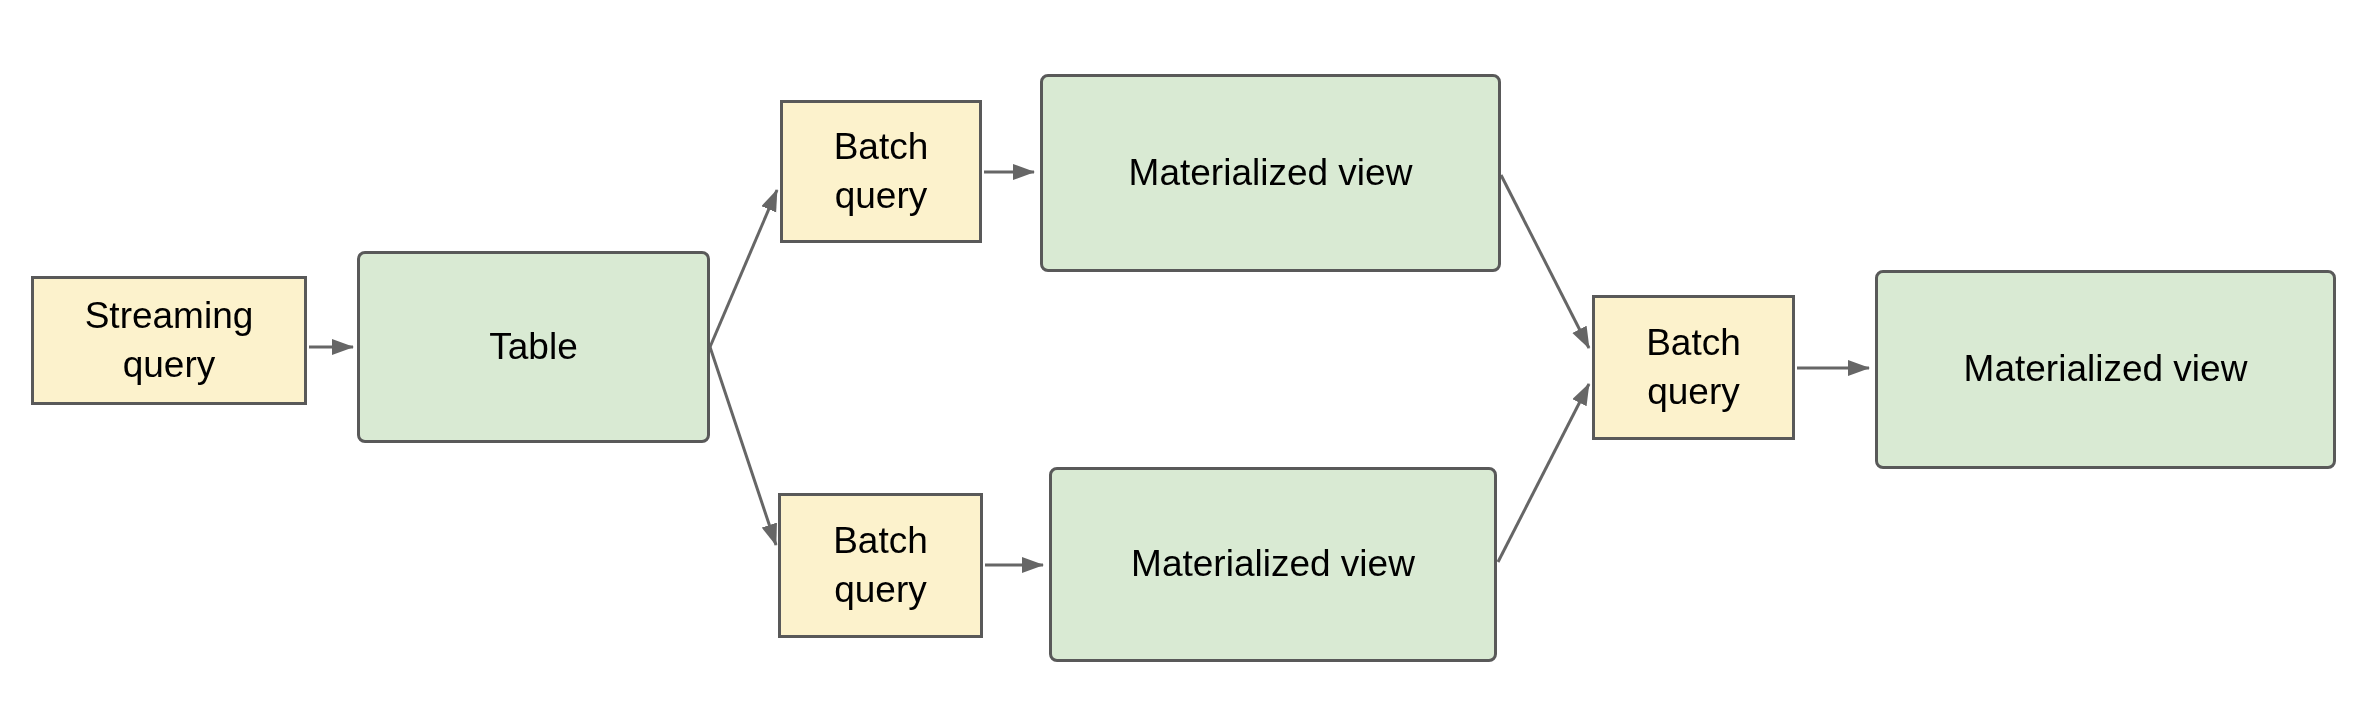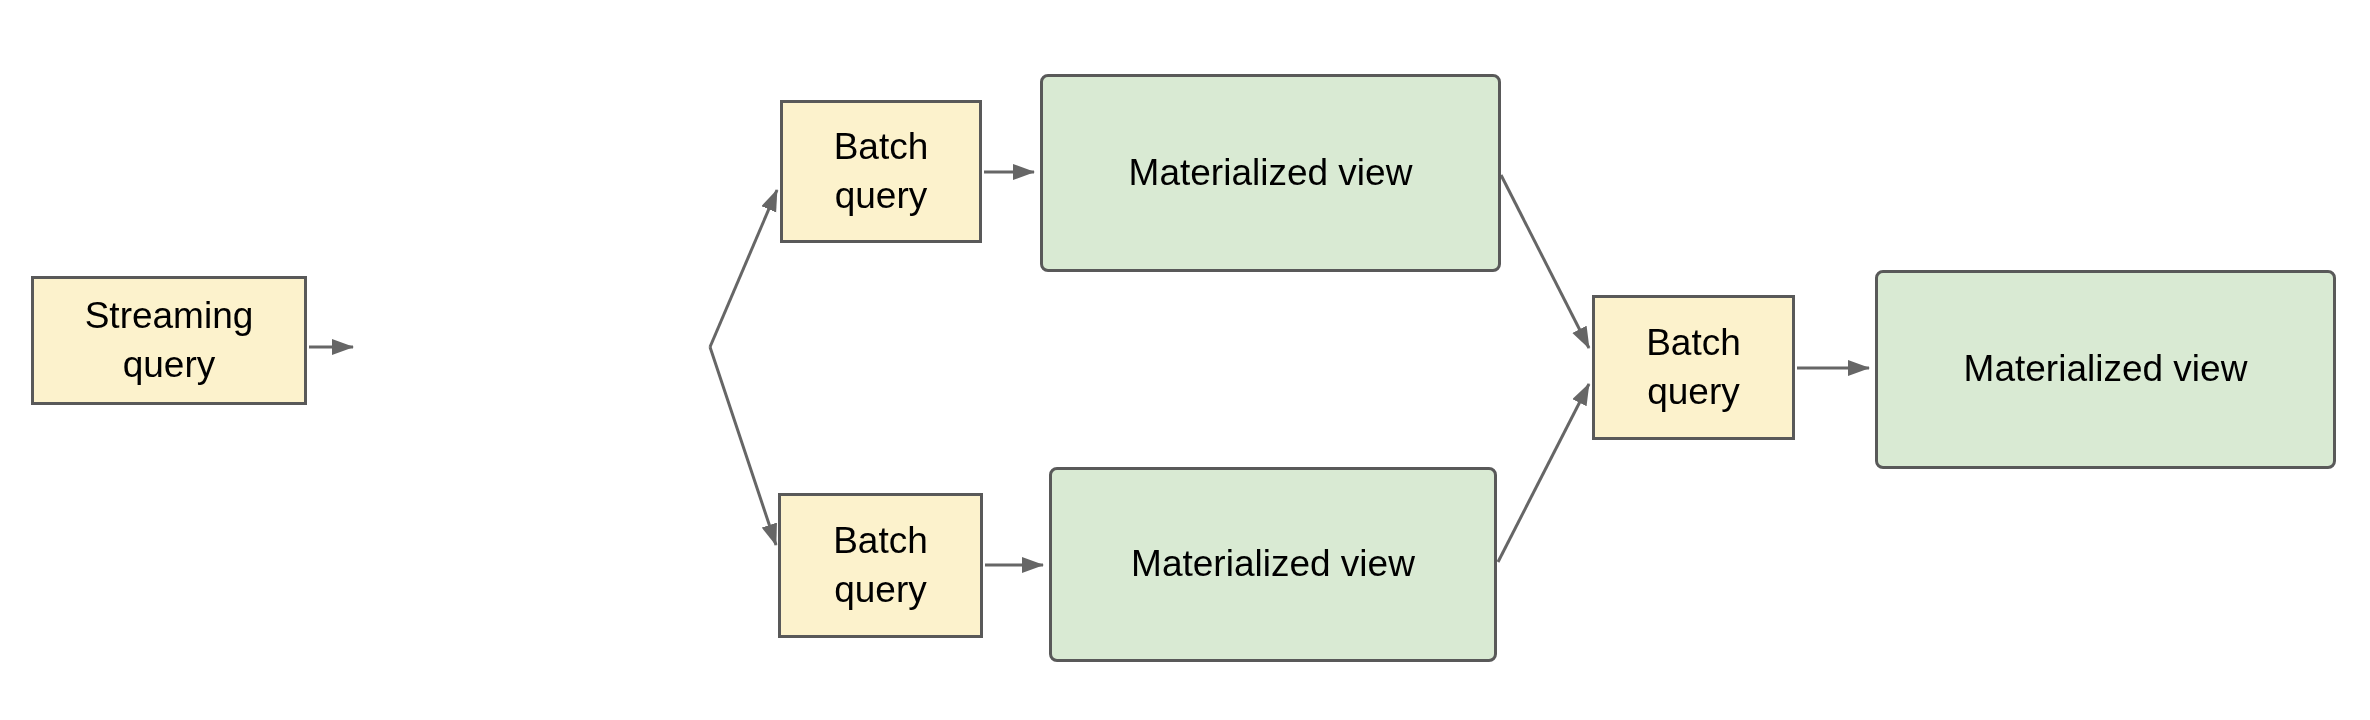--- a/index.html
+++ b/index.html
@@ -78,20 +78,23 @@
     <line x1="985" y1="565" x2="1043" y2="565" marker-end="url(#arrowhead)"></line>
     <line x1="1501" y1="175" x2="1589" y2="348" marker-end="url(#arrowhead)"></line>
     <line x1="1498" y1="562" x2="1589" y2="384" marker-end="url(#arrowhead)"></line>
     <line x1="1797" y1="368" x2="1869" y2="368" marker-end="url(#arrowhead)"></line>
   </svg>
 
   <div class="node query" id="n-streaming">
     <span>Streaming query</span>
   </div>
 
+  <div class="node store" id="n-table">
+    <span>Table</span>
+  </div>
 
   <div class="node query" id="n-batch-top">
     <span>Batch query</span>
   </div>
 
   <div class="node store" id="n-mv-top">
     <span>Materialized view</span>
   </div>
 
   <div class="node query" id="n-batch-bottom">

